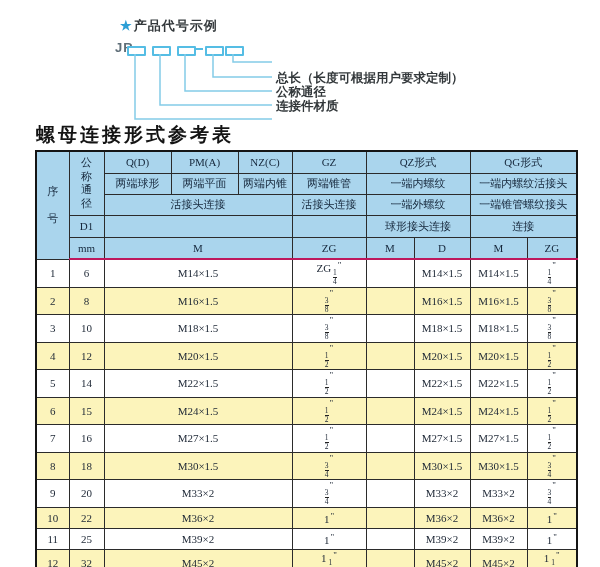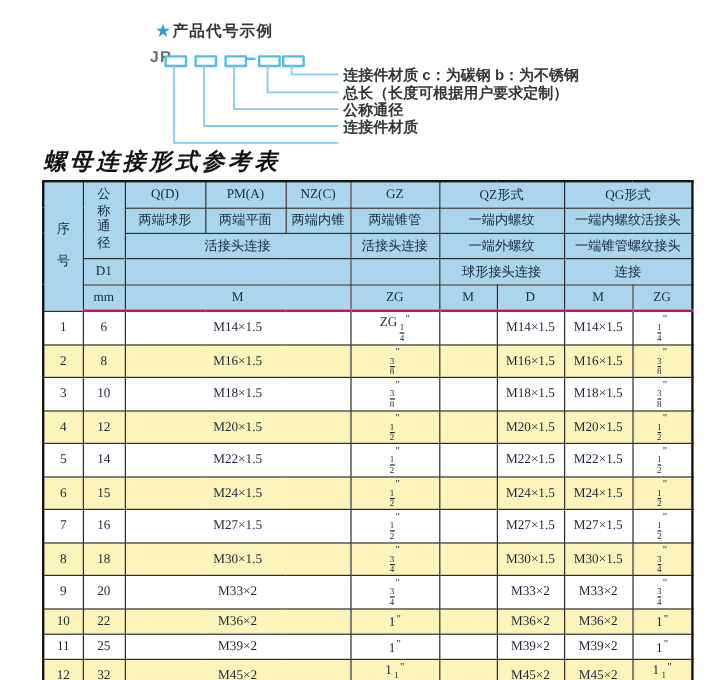--- a/index.html
+++ b/index.html
@@ -4,32 +4,32 @@
 <style>
   html,body { margin:0; padding:0; }
   body {
     width:600px; height:567px; position:relative; background:#ffffff;
     font-family:"Liberation Sans", sans-serif;
     --header-bg:#aad5ed; --alt:#fcf4bb; --line:#84cce8; --star:#2d9fd6;
     overflow:hidden;
   }
 
   
-  .diagram { position:absolute; left:14px; top:0; width:508px; height:150px; }
+  .diagram { position:absolute; left:4px; top:0; width:508px; height:150px; }
   .diagram-title { position:absolute; left:116px; top:17px; font-size:13px; font-weight:bold; color:#33383b; letter-spacing:1px; }
   .diagram-title .star { color:var(--star); margin-right:1px; }
   .code-prefix { position:absolute; left:111px; top:40px; font-size:13px; font-weight:bold; color:#5f6e78; letter-spacing:1px; }
   .code-box { position:absolute; top:46px; width:15px; height:6px; background:#fff; border:2px solid #55bde4; border-radius:1px; }
   .code-dash { position:absolute; top:48px; width:8px; border-top:2px solid #55bde4; }
   .connector-svg { position:absolute; left:0; top:0; }
   .diagram-label { position:absolute; left:272px; font-size:12.5px; font-weight:bold; color:#33383b; white-space:nowrap; }
 
   
   .table-title {
-    position:absolute; left:36px; top:122px; font-size:19px; font-weight:bold; font-style:italic;
+    position:absolute; left:36px; top:122px; font-size:19px; font-weight:bold; 
     font-family:"DejaVu Serif", serif; color:#141414; letter-spacing:3px;
   }
 
   
   table.ref {
     position:absolute; left:35px; top:150px; border-collapse:collapse; table-layout:fixed;
     font-family:"Liberation Serif", serif; color:#1d2735;
     border:2px solid #151515;
   }
   table.ref th, table.ref td {
@@ -71,21 +71,20 @@
   <svg class="connector-svg" width="600" height="150">
     <g fill="none" stroke="#84cce8" stroke-width="1.5">
       <polyline points="229,54 229,62 268,62"></polyline>
       <polyline points="209,54 209,77 268,77"></polyline>
       <polyline points="181,54 181,91 268,91"></polyline>
       <polyline points="156,54 156,105 268,105"></polyline>
       <polyline points="131,54 131,119 268,119"></polyline>
     </g>
   </svg>
 
-  <div class="diagram-label" style="top:55px">连接件材质  c：为碳钢  b：为不锈钢</div>
   <div class="diagram-label" style="top:70px">总长（长度可根据用户要求定制）</div>
   <div class="diagram-label" style="top:84px">公称通径</div>
   <div class="diagram-label" style="top:98px">连接件材质</div>
 </div>
 
 <div class="table-title">螺母连接形式参考表</div>
 
 <table class="ref" id="ref-table">
   <colgroup>
     <col style="width:33px">

